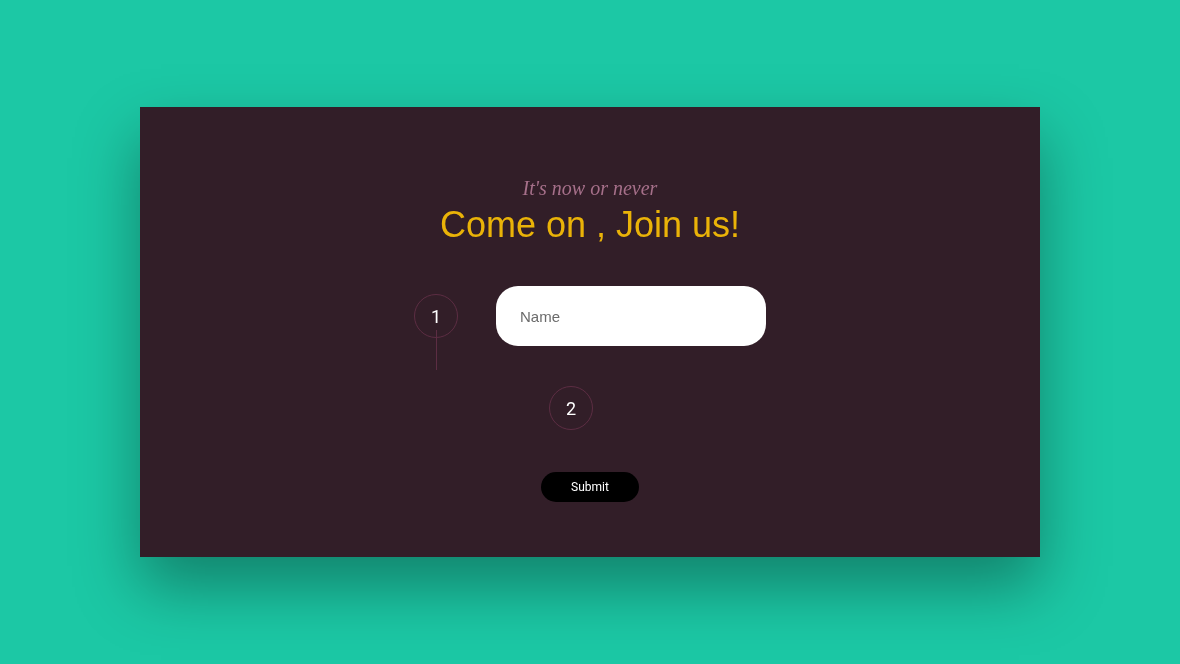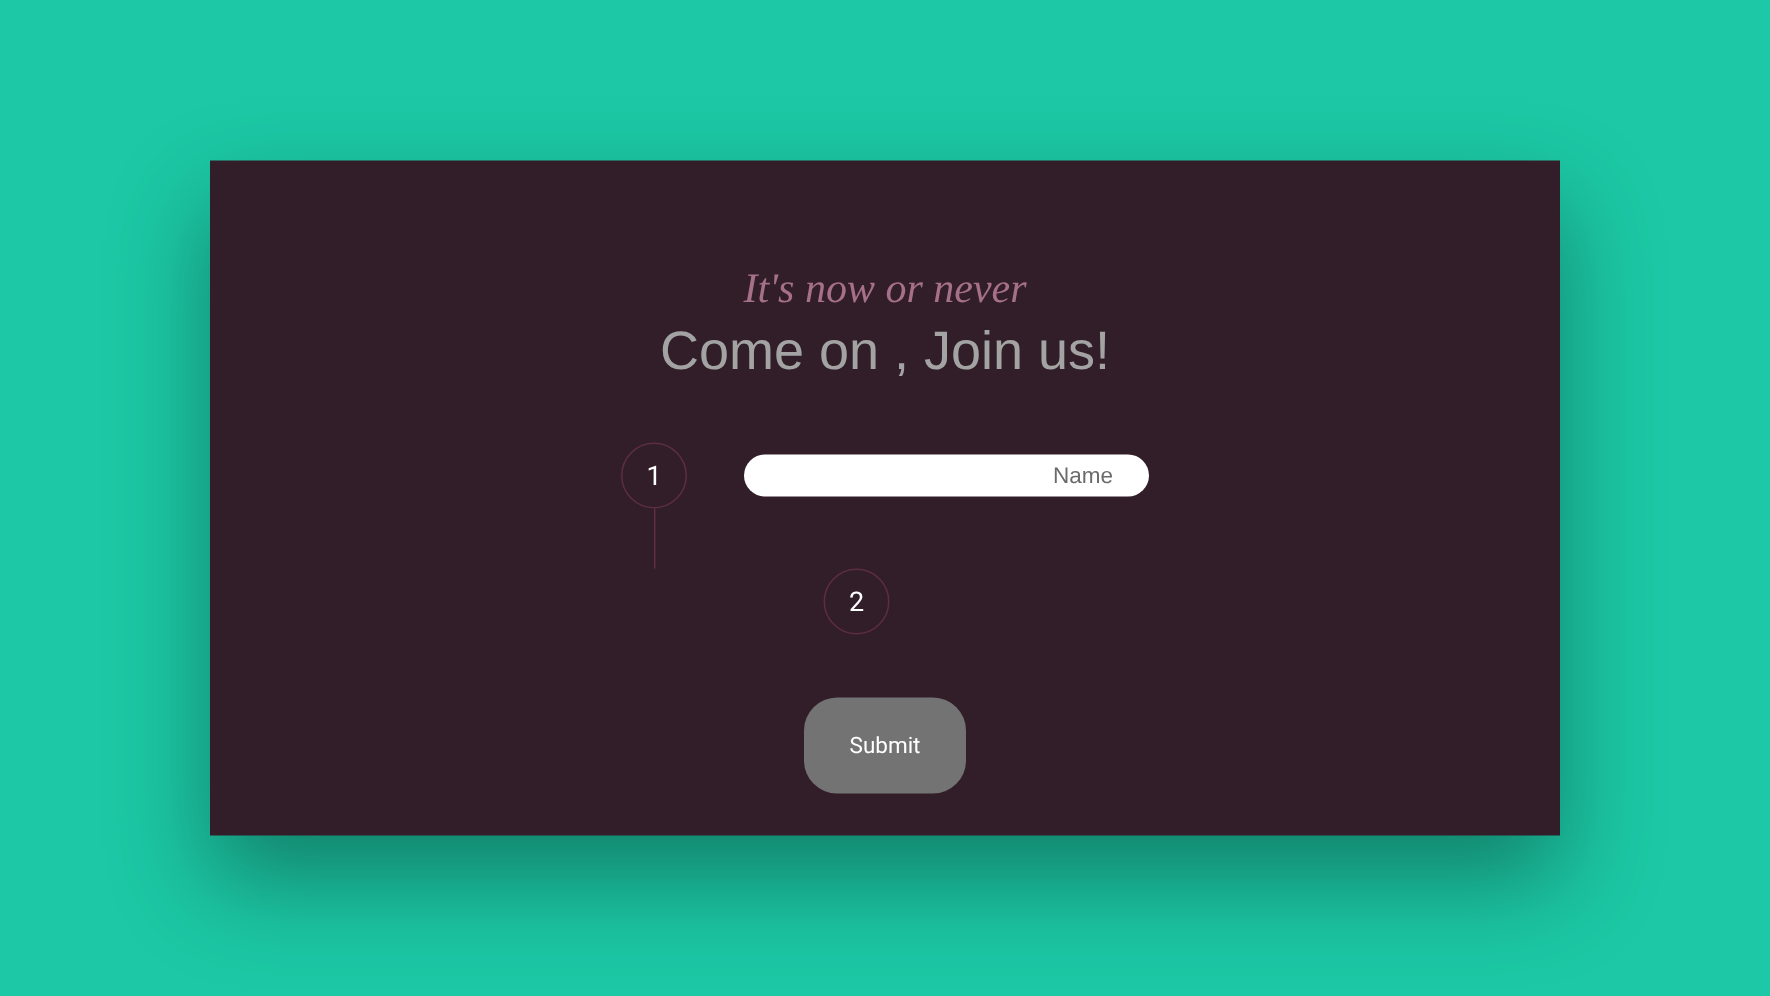--- a/index.html
+++ b/index.html
@@ -22,27 +22,27 @@
       background-color: #321e28;
       box-shadow: 0 30px 60px rgba(0, 0, 0, 0.35);
       display: flex;
       flex-direction: column;
       align-items: center;
       padding-top: 70px;
     }
     .subtitle {
       color: #a6708a;
       font-style: italic;
-      font-size: 28px;
+      font-size: 20px;
       font-family: Georgia, "Times New Roman", serif;
       margin-bottom: 4px;
       text-align: center;
     }
     .title {
-      color: #a3a3a3;
+      color: #eab308;
       font-size: 36px;
       font-weight: 400;
       text-align: center;
       margin-bottom: 40px;
       font-family: "Segoe UI", Arial, sans-serif;
     }
     .form {
       display: flex;
       flex-direction: column;
       align-items: center;
@@ -70,44 +70,43 @@
     .connector {
       position: absolute;
       left: 22px;
       top: 44px;
       width: 1px;
       height: 40px;
       background-color: #5c2d43;
     }
     .input-field {
       width: 270px;
-      height: 28px;
+      height: 60px;
       border-radius: 22px;
       border: none;
       background-color: #ffffff;
       padding: 0 24px;
       font-size: 15px;
       color: #7f1d1d;
       outline: none;
-      text-align: right;
     }
     .input-field::placeholder {
       color: #6b6b6b;
     }
     .field-row + .field-row {
       margin-top: 40px;
     }
     .submit-btn {
       margin-top: 42px;
-      background-color: #737373;
+      background-color: #000000;
       color: #ffffff;
       border: none;
       border-radius: 22px;
-      padding: 23px 30px;
-      font-size: 15px;
+      padding: 8px 30px;
+      font-size: 12px;
       cursor: pointer;
       font-family: inherit;
     }
   </style>
 </head>
 <body>
 
 <div class="card">
   <div class="subtitle">It's now or never</div>
   <div class="title">Come on , Join us!</div>

